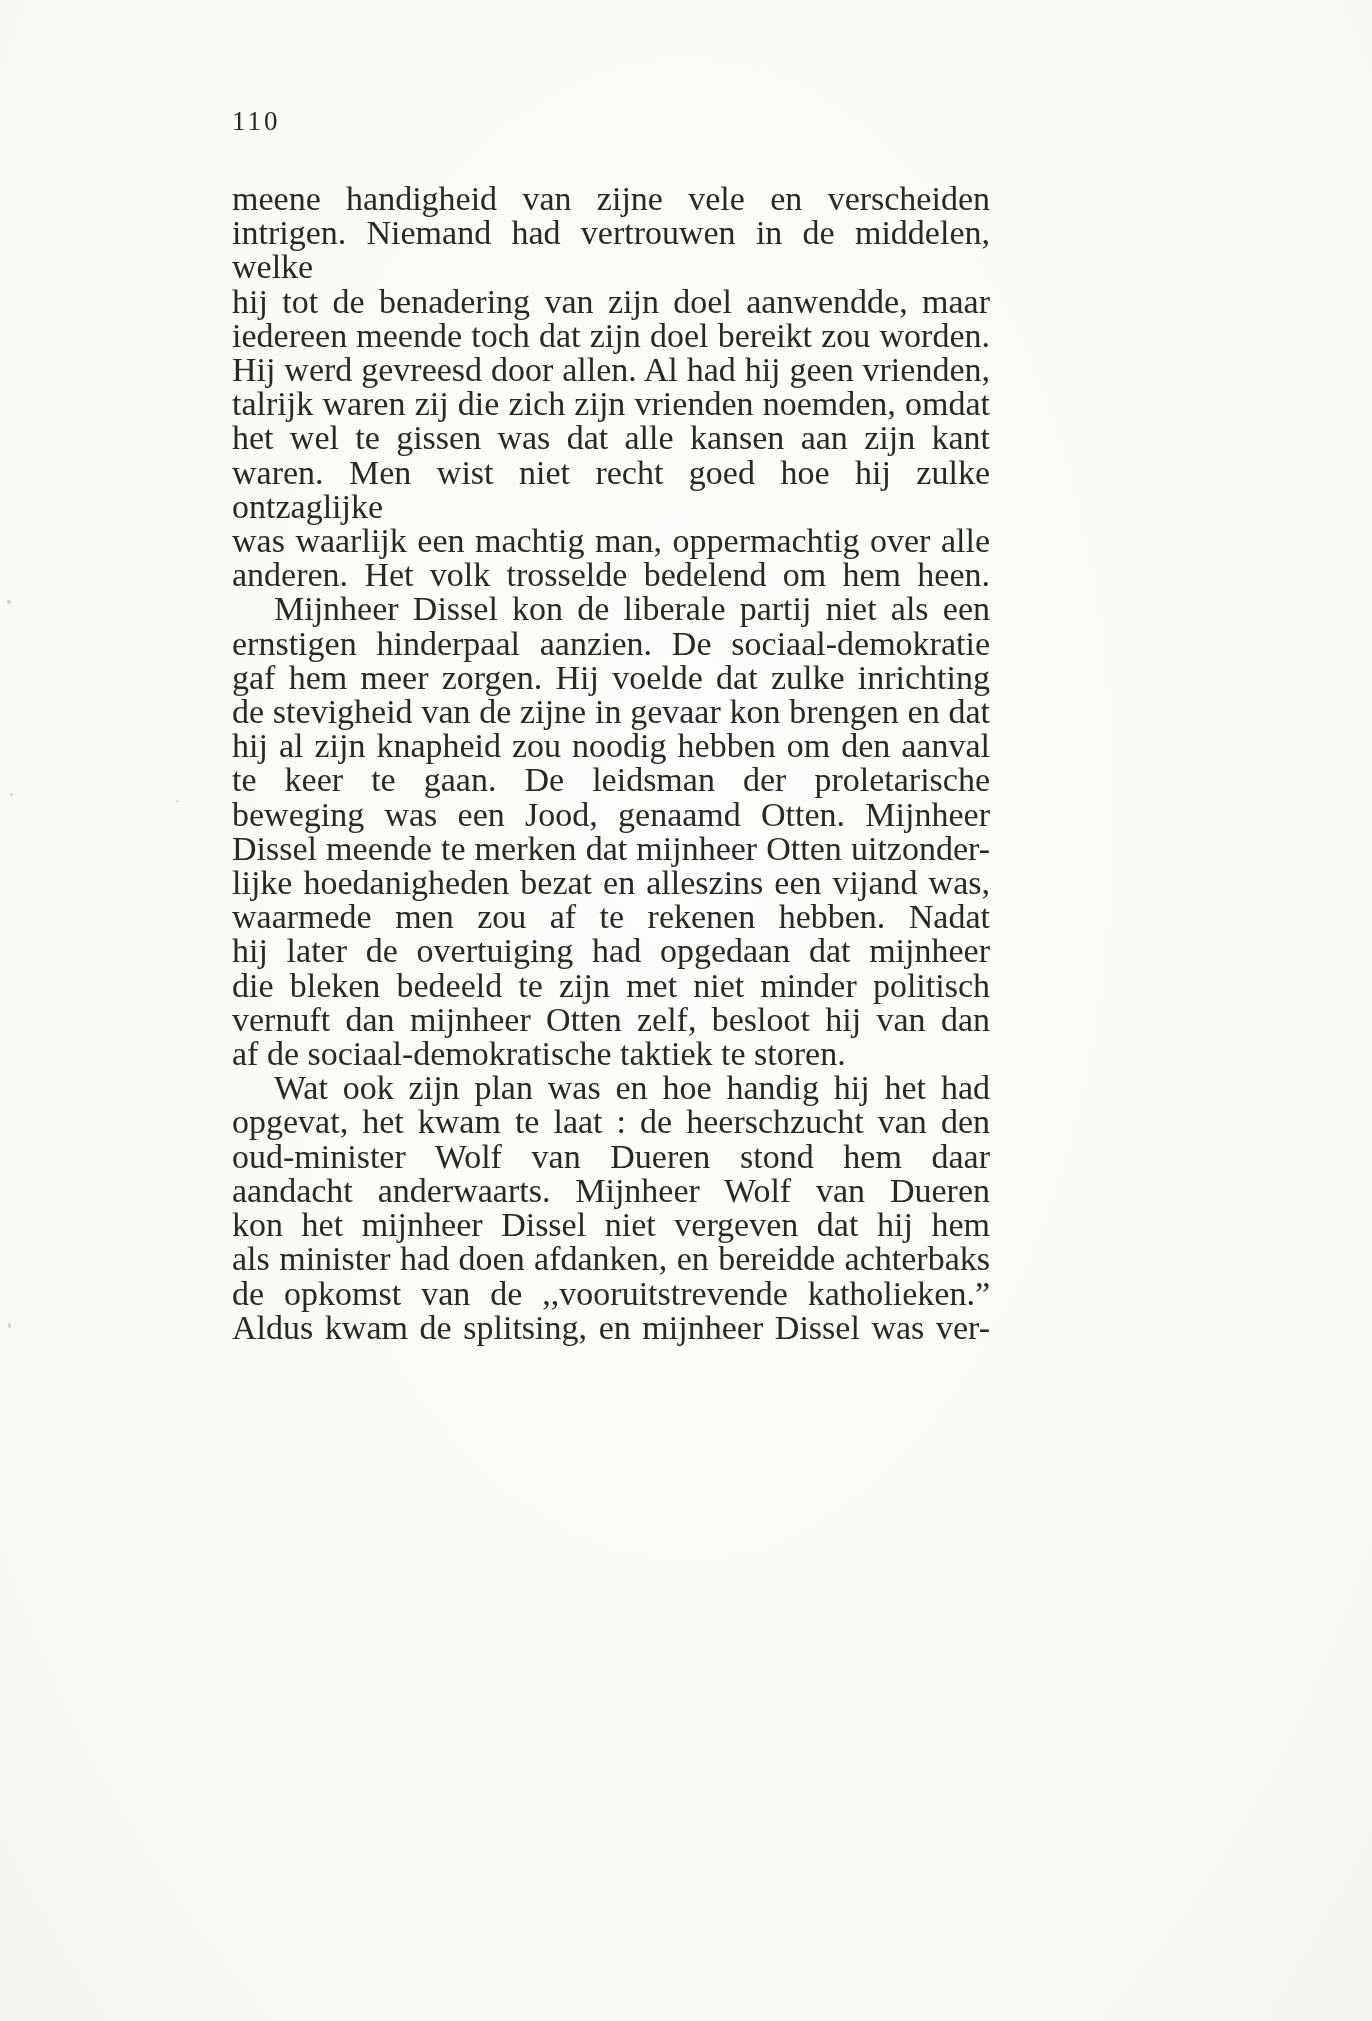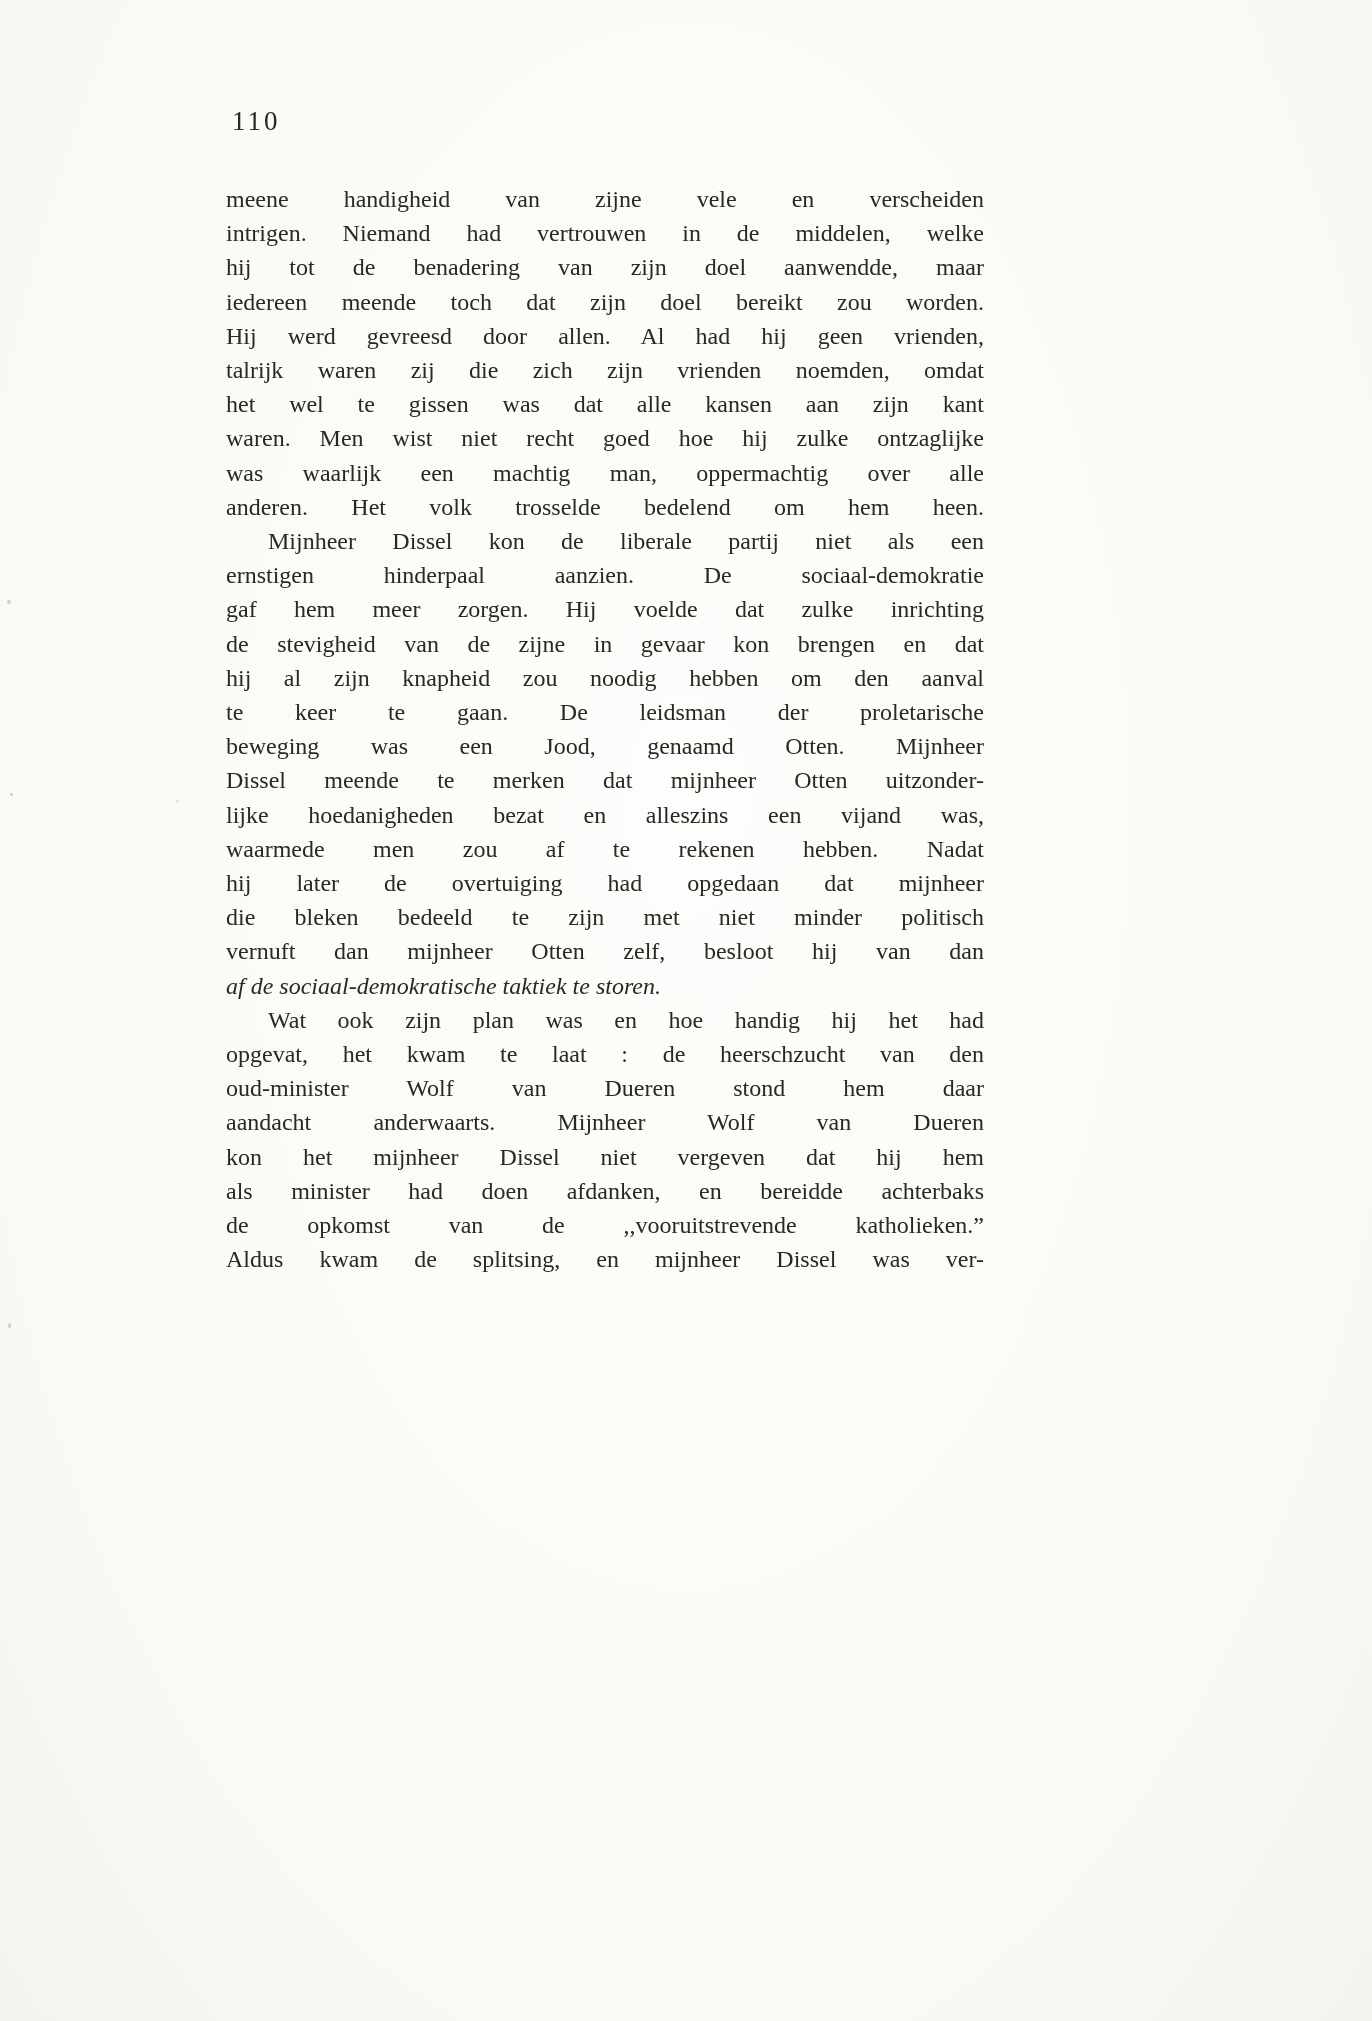--- a/index.html
+++ b/index.html
@@ -22,41 +22,40 @@
     position: absolute;
     left: 232px;
     top: 106px;
     font-size: 27px;
     letter-spacing: 3px;
     font-variant-numeric: lining-nums;
     color: #2a2824;
   }
   .page-body {
     position: absolute;
-    left: 226px;
+    left: 232px;
     top: 182px;
     width: 758px;
-    font-size: 24px;
+    font-size: 34px;
     line-height: 34.2px;
     color: #2a2824;
   }
   .paragraph {
     margin: 0;
   }
   .line {
     text-align: justify;
     text-align-last: justify;
     white-space: normal;
   }
   .line.indent {
     text-indent: 42px;
   }
   .line.no-justify {
     text-align-last: left;
-    font-style: italic;
   }
   
   .speck {
     position: absolute;
     border-radius: 50%;
     background: #9a9890;
     opacity: 0.45;
   }
   .speck.s1 { left: 7px;  top: 600px;  width: 4px; height: 4px; }
   .speck.s2 { left: 10px; top: 793px;  width: 3px; height: 3px; }

